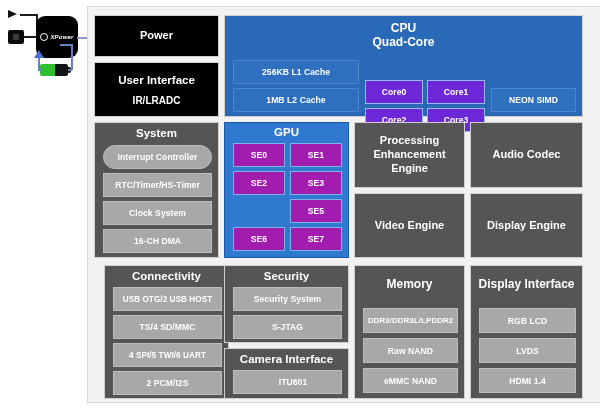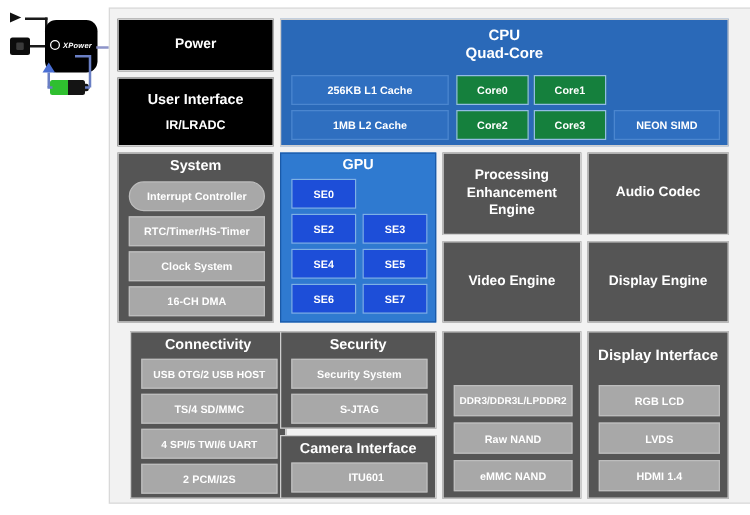--- a/index.html
+++ b/index.html
@@ -87,22 +87,22 @@
 
   .chip{
     box-sizing:border-box;position:absolute;
     display:flex;align-items:center;justify-content:center;
     color:#ffffff;font-weight:bold;
     font-size:8.6px;letter-spacing:.05px;
     border:1px solid rgba(255,255,255,.18);
   }
   .chip.g{background:#a8a8a8;color:#ffffff;border-color:#bdbdbd;}
   .chip.b-dark{background:#2f6fc0;border-color:#4b86cf;}
-  .chip.b-light{background:#15803d;border-color:#93bbe6;}
-  .chip.b-se{background:#1d4ed8;border-color:#7cb2e4;}
+  .chip.b-light{background:#6d28d9;border-color:#93bbe6;margin-top:20px;}
+  .chip.b-se{background:#a21caf;border-color:#7cb2e4;}
 
   .center-txt{
     position:absolute;left:0;right:0;top:50%;transform:translateY(-50%);
     color:#fff;font-weight:bold;text-align:center;font-size:11px;line-height:1.25;
   }
 </style>
 </head>
 <body>
 
 <div id="root">
@@ -160,23 +160,23 @@
       <div style="position:absolute;left:0;right:0;top:4px;" class="title">System</div>
       <div class="chip g" style="left:8px;top:22px;width:109px;height:24px;border-radius:12px;">Interrupt  Controller</div>
       <div class="chip g" style="left:8px;top:50px;width:109px;height:24px;">RTC/Timer/HS-Timer</div>
       <div class="chip g" style="left:8px;top:78px;width:109px;height:24px;">Clock System</div>
       <div class="chip g" style="left:8px;top:106px;width:109px;height:24px;">16-CH DMA</div>
     </div>
 
     <div class="blk blue-bright" style="left:136px;top:115px;width:125px;height:136px;">
       <div style="position:absolute;left:0;right:0;top:3px;" class="title">GPU</div>
       <div class="chip b-se" style="left:8px;top:20px;width:52px;height:24px;">SE0</div>
+      <div class="chip b-se" style="left:65px;top:20px;width:52px;height:24px;">SE1</div>
       <div class="chip b-se" style="left:8px;top:48px;width:52px;height:24px;">SE2</div>
       <div class="chip b-se" style="left:65px;top:48px;width:52px;height:24px;">SE3</div>
-      <div class="chip b-se" style="left:8px;top:76px;width:52px;height:24px;">SE4</div>
       <div class="chip b-se" style="left:65px;top:76px;width:52px;height:24px;">SE5</div>
       <div class="chip b-se" style="left:8px;top:104px;width:52px;height:24px;">SE6</div>
       <div class="chip b-se" style="left:65px;top:104px;width:52px;height:24px;">SE7</div>
     </div>
 
     <div class="blk gray" style="left:382px;top:115px;width:113px;height:66px;">
       <div class="center-txt">Audio Codec</div>
     </div>
     <div class="blk gray" style="left:266px;top:115px;width:111px;height:66px;">
       <div class="center-txt" style="white-space:pre-line;">Processing
@@ -203,20 +203,21 @@
       <div class="chip g" style="left:8px;top:21px;width:109px;height:24px;">Security System</div>
       <div class="chip g" style="left:8px;top:49px;width:109px;height:24px;">S-JTAG</div>
     </div>
 
     <div class="blk gray" style="left:136px;top:341px;width:125px;height:51px;">
       <div style="position:absolute;left:0;right:0;top:4px;" class="title">Camera Interface</div>
       <div class="chip g" style="left:8px;top:21px;width:109px;height:24px;padding-left:11px;">ITU601</div>
     </div>
 
     <div class="blk gray" style="left:266px;top:258px;width:111px;height:134px;">
+      <div style="position:absolute;left:0;right:0;top:12px;" class="title big">Memory</div>
       <div class="chip g" style="left:8px;top:42px;width:95px;height:25px;font-size:8px;">DDR3/DDR3L/LPDDR2</div>
       <div class="chip g" style="left:8px;top:72px;width:95px;height:25px;">Raw NAND</div>
       <div class="chip g" style="left:8px;top:102px;width:95px;height:25px;">eMMC NAND</div>
     </div>
 
     <div class="blk gray" style="left:382px;top:258px;width:113px;height:134px;">
       <div style="position:absolute;left:0;right:0;top:12px;" class="title big">Display Interface</div>
       <div class="chip g" style="left:8px;top:42px;width:97px;height:25px;">RGB LCD</div>
       <div class="chip g" style="left:8px;top:72px;width:97px;height:25px;">LVDS</div>
       <div class="chip g" style="left:8px;top:102px;width:97px;height:25px;">HDMI 1.4</div>

